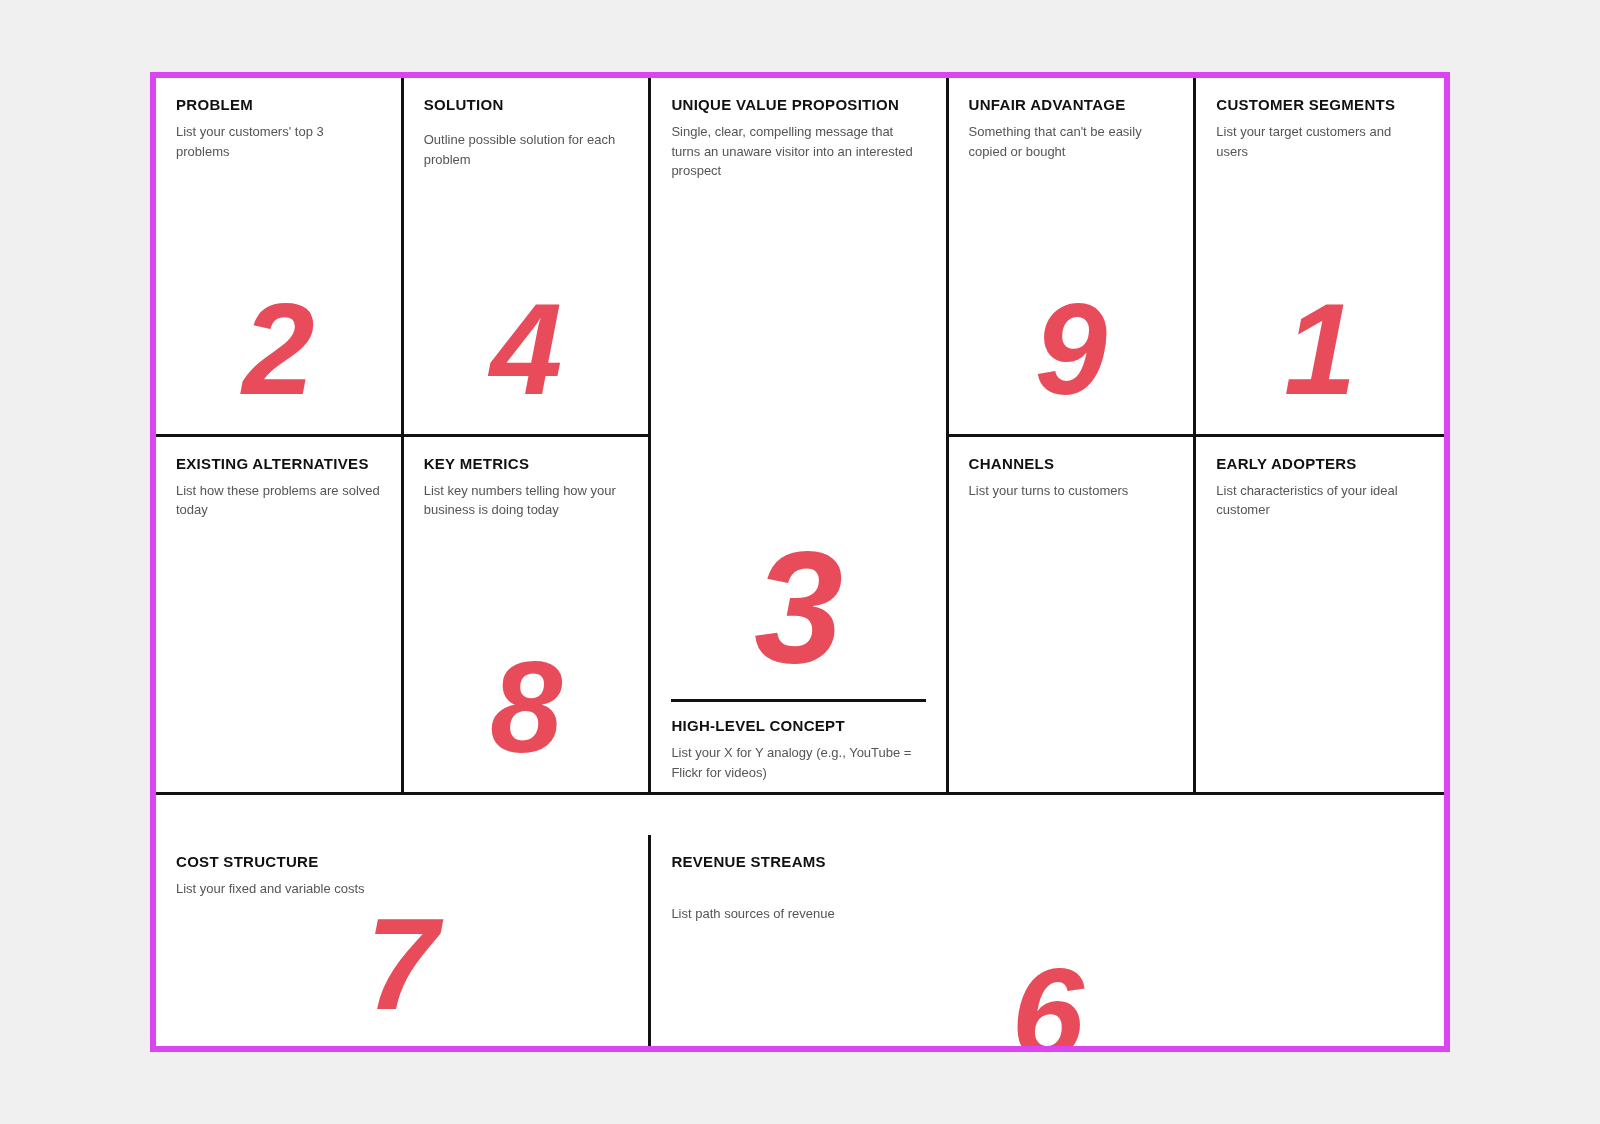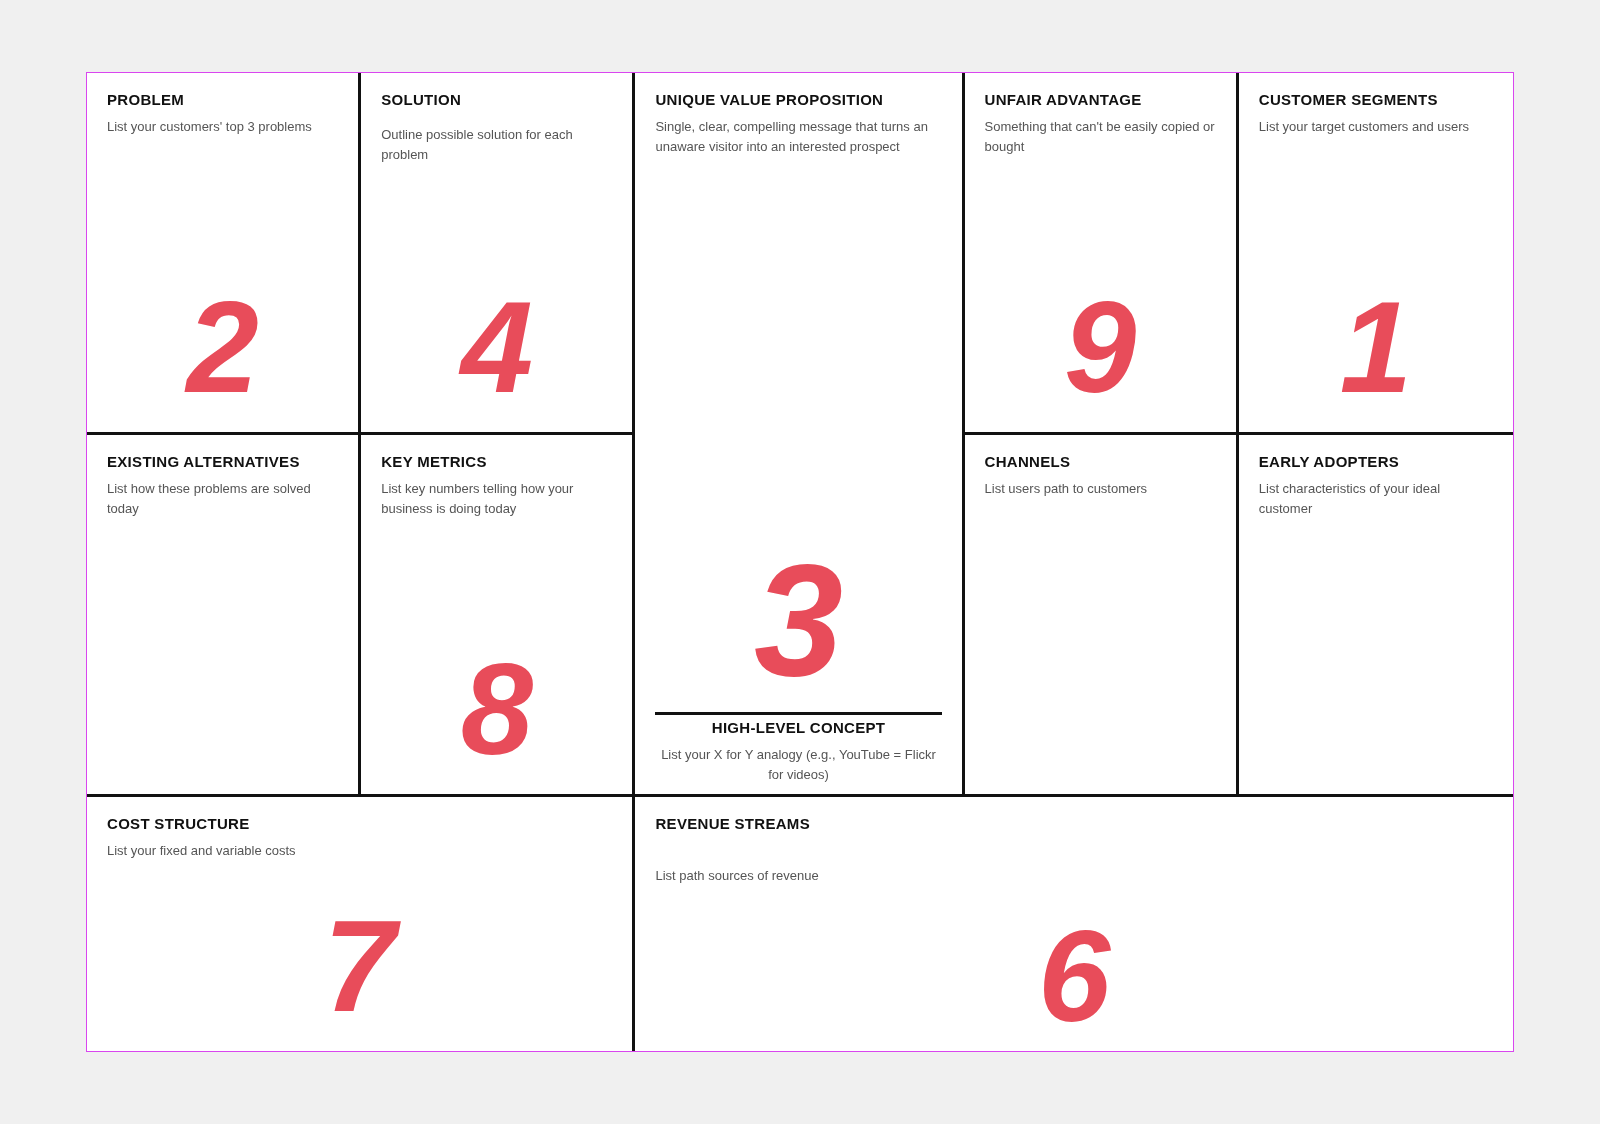--- a/index.html
+++ b/index.html
@@ -47,38 +47,38 @@
       flex: 1;
     }
 
     
     
 
     .canvas {
       display: grid;
       grid-template-columns: 1fr 1fr 1.2fr 1fr 1fr;
       grid-template-rows: 1fr 1fr 0.7fr;
-      border: 1px solid #d946ef;
-      width: 1428px;
+      border: 6px solid #d946ef;
+      width: 1300px;
       height: 980px;
     }
 
     .cell {
       border-right: 3px solid #111;
       border-bottom: 3px solid #111;
       padding: 18px 20px 10px 20px;
       display: flex;
       flex-direction: column;
       position: relative;
       overflow: hidden;
     }
 
     
     .cell.no-right { border-right: none; }
-    .cell.no-bottom { border-bottom: none; }
+    .cell.no-bottom { border-bottom: none; margin-top: 40px; }
 
     
     .cell-uvp {
       grid-column: 3;
       grid-row: 1 / 3;
     }
 
     
     .cell-cost {
       grid-column: 1 / 3;
@@ -141,21 +141,21 @@
   <div class="cell cell-solution">
     <div class="cell-title">SOLUTION</div>
     <div class="cell-desc">Outline possible solution for each problem</div>
     <div class="cell-number-large">4</div>
   </div>
 
   <div class="cell cell-uvp">
     <div class="cell-title">UNIQUE VALUE PROPOSITION</div>
     <div class="cell-desc">Single, clear, compelling message that turns an unaware visitor into an interested prospect</div>
     <div class="cell-number-xlarge">3</div>
-    <div style="border-top: 3px solid #111; margin-top: 10px; padding-top: 4px; text-align: center;">
+    <div style="border-top: 3px solid #111; margin-top: 10px; padding-top: 15px;">
       <div class="cell-title">HIGH-LEVEL CONCEPT</div>
       <div class="cell-desc">List your X for Y analogy (e.g., YouTube = Flickr for videos)</div>
     </div>
   </div>
 
   <div class="cell cell-unfair">
     <div class="cell-title">UNFAIR ADVANTAGE</div>
     <div class="cell-desc">Something that can't be easily copied or bought</div>
     <div class="cell-number-large">9</div>
   </div>
@@ -172,21 +172,21 @@
   </div>
 
   <div class="cell cell-keymetrics">
     <div class="cell-title">KEY METRICS</div>
     <div class="cell-desc">List key numbers telling how your business is doing today</div>
     <div class="cell-number-large">8</div>
   </div>
 
   <div class="cell cell-channels">
     <div class="cell-title">CHANNELS</div>
-    <div class="cell-desc">List users path to customers</div>
+    <div class="cell-desc">List your turns to customers</div>
   </div>
 
   <div class="cell cell-earlyadopters no-right">
     <div class="cell-title">EARLY ADOPTERS</div>
     <div class="cell-desc">List characteristics of your ideal customer</div>
   </div>
 
   <div class="cell cell-cost no-bottom">
     <div class="cell-title">COST STRUCTURE</div>
     <div class="cell-desc">List your fixed and variable costs</div>

